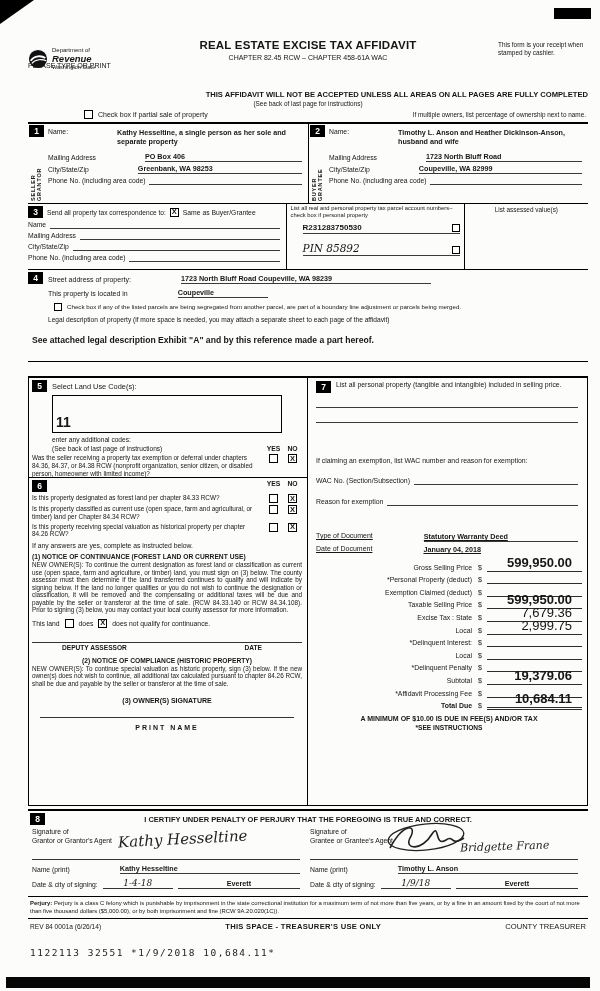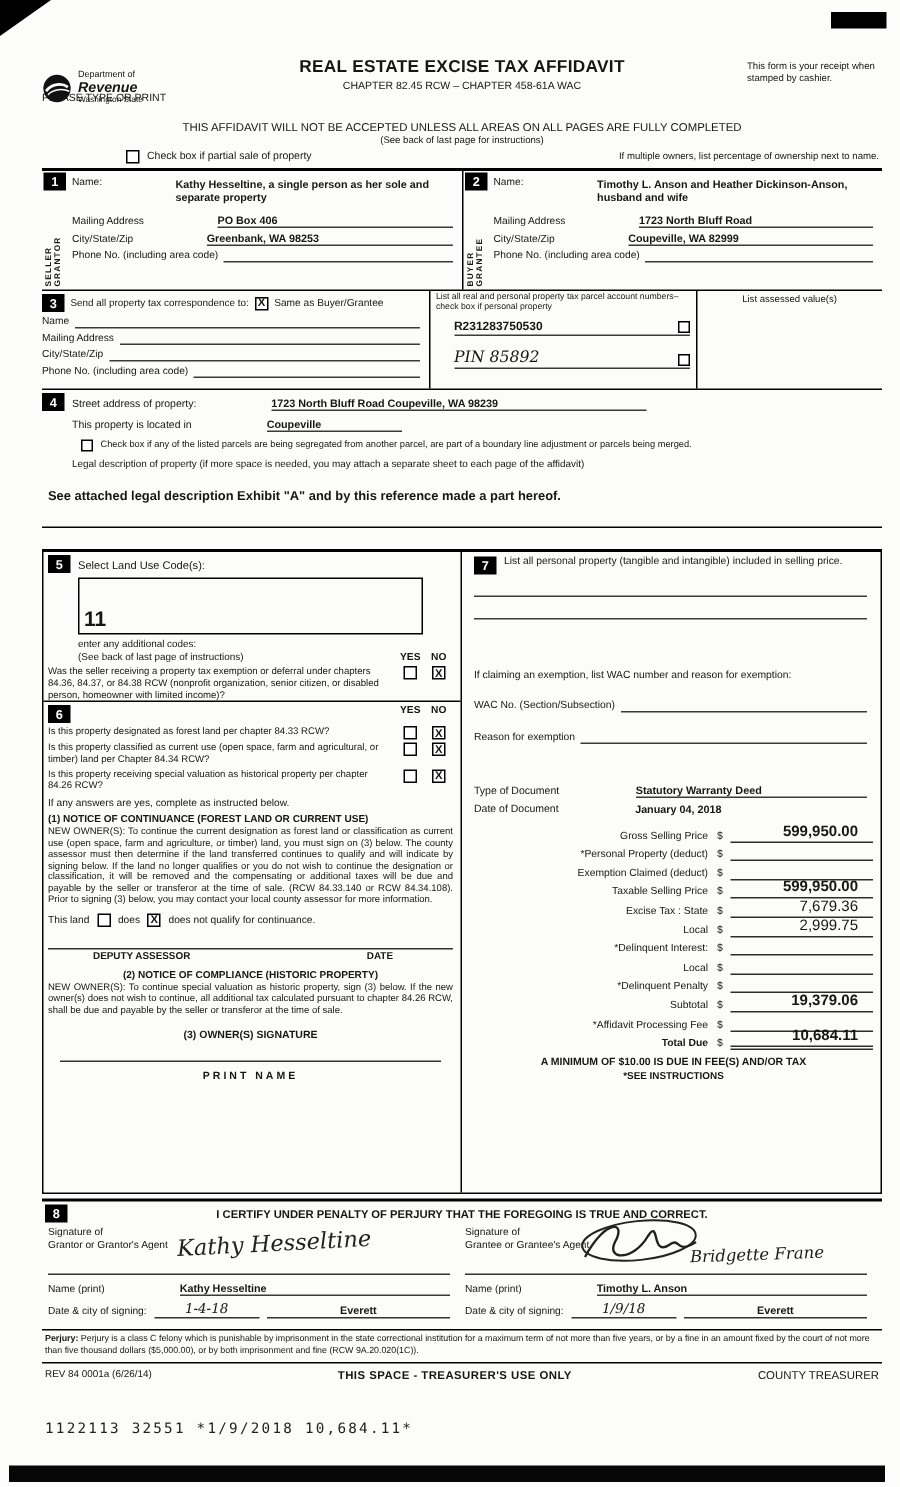--- a/index.html
+++ b/index.html
@@ -31,21 +31,21 @@
   
   .hdrblock { position: relative; height: 44px; }
   .logo { position: absolute; left: 0; top: 15px; display: flex; gap: 4px; align-items: center; }
   .logo-t1 { font-size: 6px; }
   .logo-t2 { font-size: 9.5px; font-weight: bold; font-style: italic; }
   .logo-t3 { font-size: 5.5px; }
   .title { text-align: center; font-size: 11.5px; font-weight: bold; padding-top: 7px; letter-spacing: .2px; }
   .chapter { text-align: center; font-size: 7px; margin-top: 3px; }
   .please { position: absolute; left: 0; top: 30px; font-size: 7px; }
   .receipt { position: absolute; right: 2px; top: 9px; width: 88px; font-size: 6.4px; line-height: 1.3; }
-  .warnline { text-align: center; font-weight: normal; font-size: 7.6px; margin-top: 4px; }
+  .warnline { text-align: right; font-weight: bold; font-size: 7.6px; margin-top: 14px; }
   .seeback { text-align: center; font-size: 6.4px; margin-top: 1px; }
   .partialrow { display: flex; justify-content: space-between; align-items: center; margin-top: 3px; padding: 0 2px; }
   .partial-left { display: flex; align-items: center; gap: 5px; margin-left: 54px; }
   .mult-note { font-size: 6.4px; }
 
   
   .sec12 { display: flex; border-top: 2px solid #000; border-bottom: 1px solid #000; height: 82px; margin-top: 3px; }
   .half { position: relative; width: 50%; padding: 2px 6px 2px 20px; }
   .half + .half { border-left: 1px solid #000; }
   .half .nb { position: absolute; left: 1px; top: 1px; }
@@ -108,27 +108,27 @@
   .sigline2 { border-bottom: 1px solid #333; height: 14px; margin: 0 8px; }
   .printname { font-weight: bold; font-size: 7px; text-align: center; margin-top: 6px; letter-spacing: 2px; }
 
   
   .s7hdr { display: flex; gap: 5px; align-items: flex-start; }
   .s7hdr .t { font-size: 6.9px; line-height: 1.25; }
   .blankline { border-bottom: 1px solid #3a3a3a; height: 15px; margin-right: 4px; }
   .s7note { margin-top: 34px; font-size: 6.9px; }
   .s7field { display: flex; align-items: flex-end; gap: 4px; margin-top: 12px; margin-right: 4px; }
   .s7field .flbl { font-size: 6.9px; }
-  .docrow { display: flex; align-items: flex-end; gap: 6px; margin-top: 3px; margin-right: 4px; }
+  .docrow { display: flex; align-items: flex-start; gap: 6px; margin-top: 3px; margin-right: 4px; text-decoration: underline; }
   .docrow .flbl { font-size: 7px; padding-bottom: 1px; }
   .moneyrows { margin-top: 5px; }
   .mrow { display: flex; align-items: flex-end; height: 12.6px; }
   .mlab { flex: 1; text-align: right; font-size: 6.9px; padding-right: 6px; padding-bottom: 1px; }
   .mcur { width: 9px; font-size: 7px; padding-bottom: 1px; }
-  .mval { width: 95px; border-bottom: 1px solid #2c2c2c; text-align: right; font-size: 10px;
+  .mval { width: 95px; border-bottom: 1px solid #2c2c2c; text-align: right; font-size: 13px;
           padding: 0 10px 1px 0; min-height: 10px; }
   .mval.vb { font-weight: bold; }
   .mval.dbl { border-bottom: 3px double #2c2c2c; }
   .s7min { text-align: center; font-weight: bold; font-size: 7px; margin-top: 5px; }
   .s7min2 { text-align: center; font-weight: bold; font-size: 6.6px; margin-top: 2px; }
 
   
   .sec8 { border-top: 2px solid #000; border-bottom: 1px solid #000; margin-top: 3px; height: 88px; padding: 2px 2px; }
   .s8head { position: relative; text-align: center; font-weight: bold; font-size: 7.5px; padding-top: 2px; }
   .s8head .nb { position: absolute; left: 0; top: 0; }

